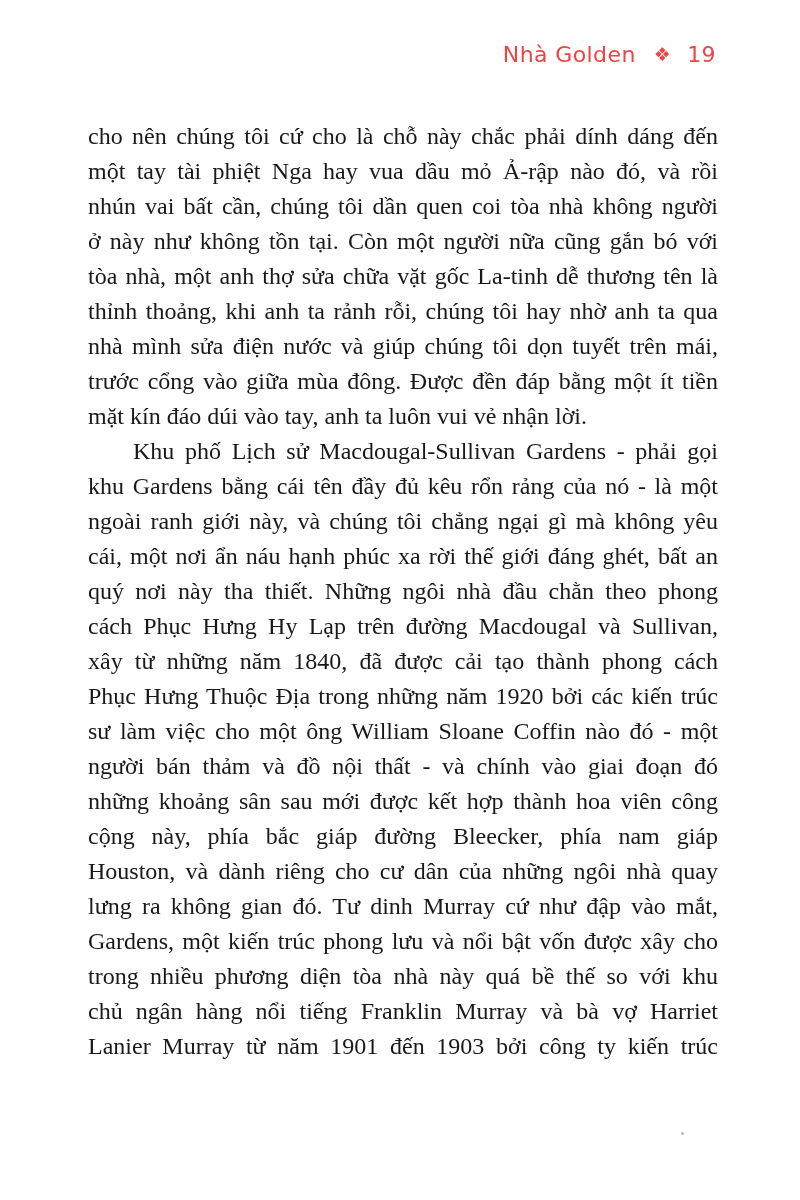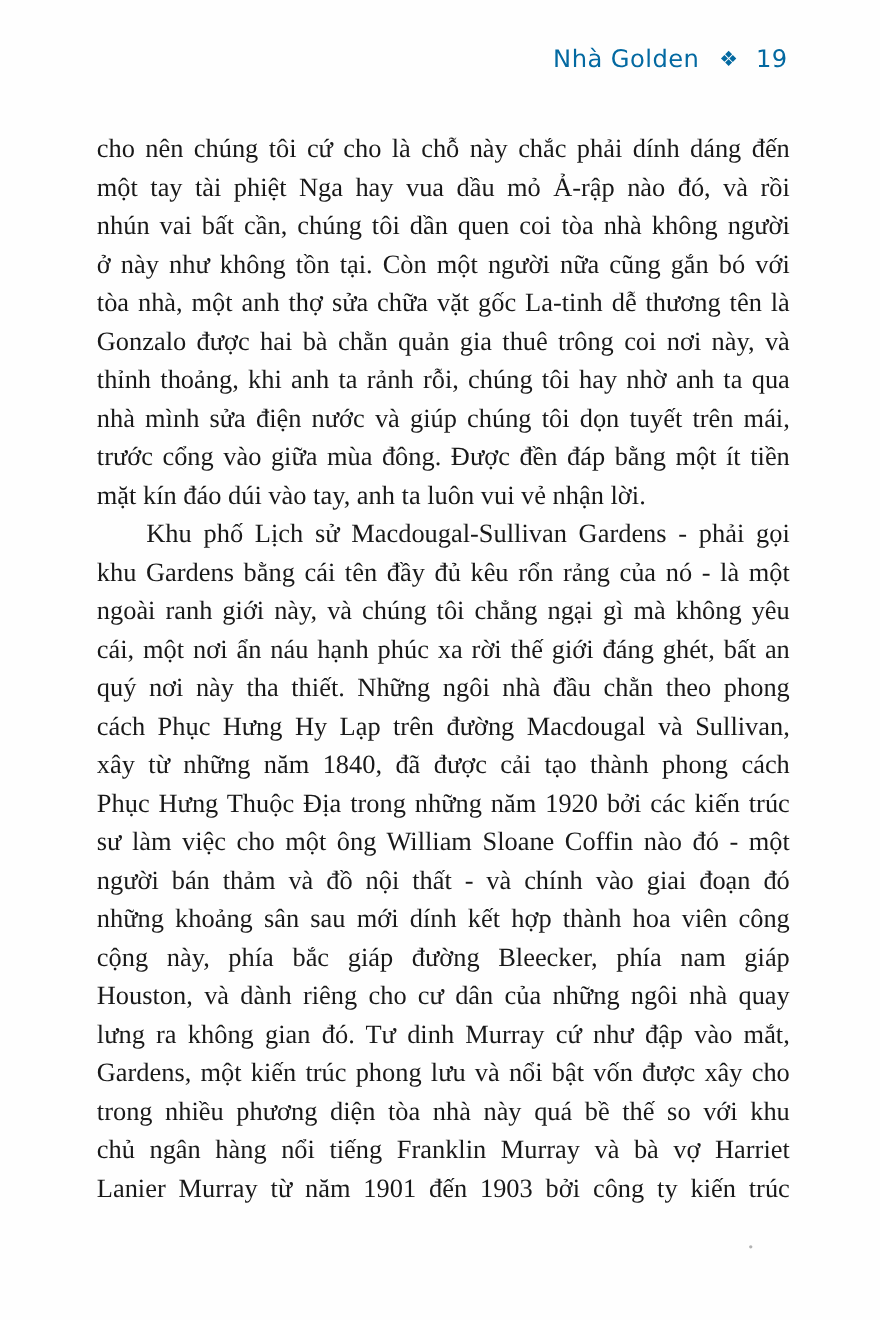--- a/index.html
+++ b/index.html
@@ -19,21 +19,21 @@
   
   .page-header {
     position: absolute;
     top: 42px;
     right: 84px;
     display: inline-flex;
     align-items: baseline;
     font-family: "DejaVu Sans", sans-serif;
     font-size: 22px;
     font-weight: 400;
-    color: #0369a1;
+    color: #ef4444;
     letter-spacing: 0.4px;
     white-space: nowrap;
   }
   .page-header .running-title { margin-right: 18px; }
   .page-header .ornament {
     font-size: 19px;
     margin-right: 16px;
     position: relative;
     top: -1px;
   }
@@ -81,38 +81,37 @@
   </div>
 
   <div class="page-body">
 
   <div class="paragraph">
         <div class="line">cho nên chúng tôi cứ cho là chỗ này chắc phải dính dáng đến</div>
         <div class="line">một tay tài phiệt Nga hay vua dầu mỏ Ả-rập nào đó, và rồi</div>
         <div class="line">nhún vai bất cần, chúng tôi dần quen coi tòa nhà không người</div>
         <div class="line">ở này như không tồn tại. Còn một người nữa cũng gắn bó với</div>
         <div class="line">tòa nhà, một anh thợ sửa chữa vặt gốc La-tinh dễ thương tên là</div>
-        <div class="line">Gonzalo được hai bà chằn quản gia thuê trông coi nơi này, và</div>
         <div class="line">thỉnh thoảng, khi anh ta rảnh rỗi, chúng tôi hay nhờ anh ta qua</div>
         <div class="line">nhà mình sửa điện nước và giúp chúng tôi dọn tuyết trên mái,</div>
         <div class="line">trước cổng vào giữa mùa đông. Được đền đáp bằng một ít tiền</div>
         <div class="line last-left">mặt kín đáo dúi vào tay, anh ta luôn vui vẻ nhận lời.</div>
       </div>
       <div class="paragraph">
         <div class="line indent">Khu phố Lịch sử Macdougal-Sullivan Gardens - phải gọi</div>
         <div class="line">khu Gardens bằng cái tên đầy đủ kêu rổn rảng của nó - là một</div>
         <div class="line">ngoài ranh giới này, và chúng tôi chẳng ngại gì mà không yêu</div>
         <div class="line">cái, một nơi ẩn náu hạnh phúc xa rời thế giới đáng ghét, bất an</div>
         <div class="line">quý nơi này tha thiết. Những ngôi nhà đầu chằn theo phong</div>
         <div class="line">cách Phục Hưng Hy Lạp trên đường Macdougal và Sullivan,</div>
         <div class="line">xây từ những năm 1840, đã được cải tạo thành phong cách</div>
         <div class="line">Phục Hưng Thuộc Địa trong những năm 1920 bởi các kiến trúc</div>
         <div class="line">sư làm việc cho một ông William Sloane Coffin nào đó - một</div>
         <div class="line">người bán thảm và đồ nội thất - và chính vào giai đoạn đó</div>
-        <div class="line">những khoảng sân sau mới dính kết hợp thành hoa viên công</div>
+        <div class="line">những khoảng sân sau mới được kết hợp thành hoa viên công</div>
         <div class="line">cộng này, phía bắc giáp đường Bleecker, phía nam giáp</div>
         <div class="line">Houston, và dành riêng cho cư dân của những ngôi nhà quay</div>
         <div class="line">lưng ra không gian đó. Tư dinh Murray cứ như đập vào mắt,</div>
         <div class="line">Gardens, một kiến trúc phong lưu và nổi bật vốn được xây cho</div>
         <div class="line">trong nhiều phương diện tòa nhà này quá bề thế so với khu</div>
         <div class="line">chủ ngân hàng nổi tiếng Franklin Murray và bà vợ Harriet</div>
         <div class="line">Lanier Murray từ năm 1901 đến 1903 bởi công ty kiến trúc</div>
       </div>
     </div>
 

